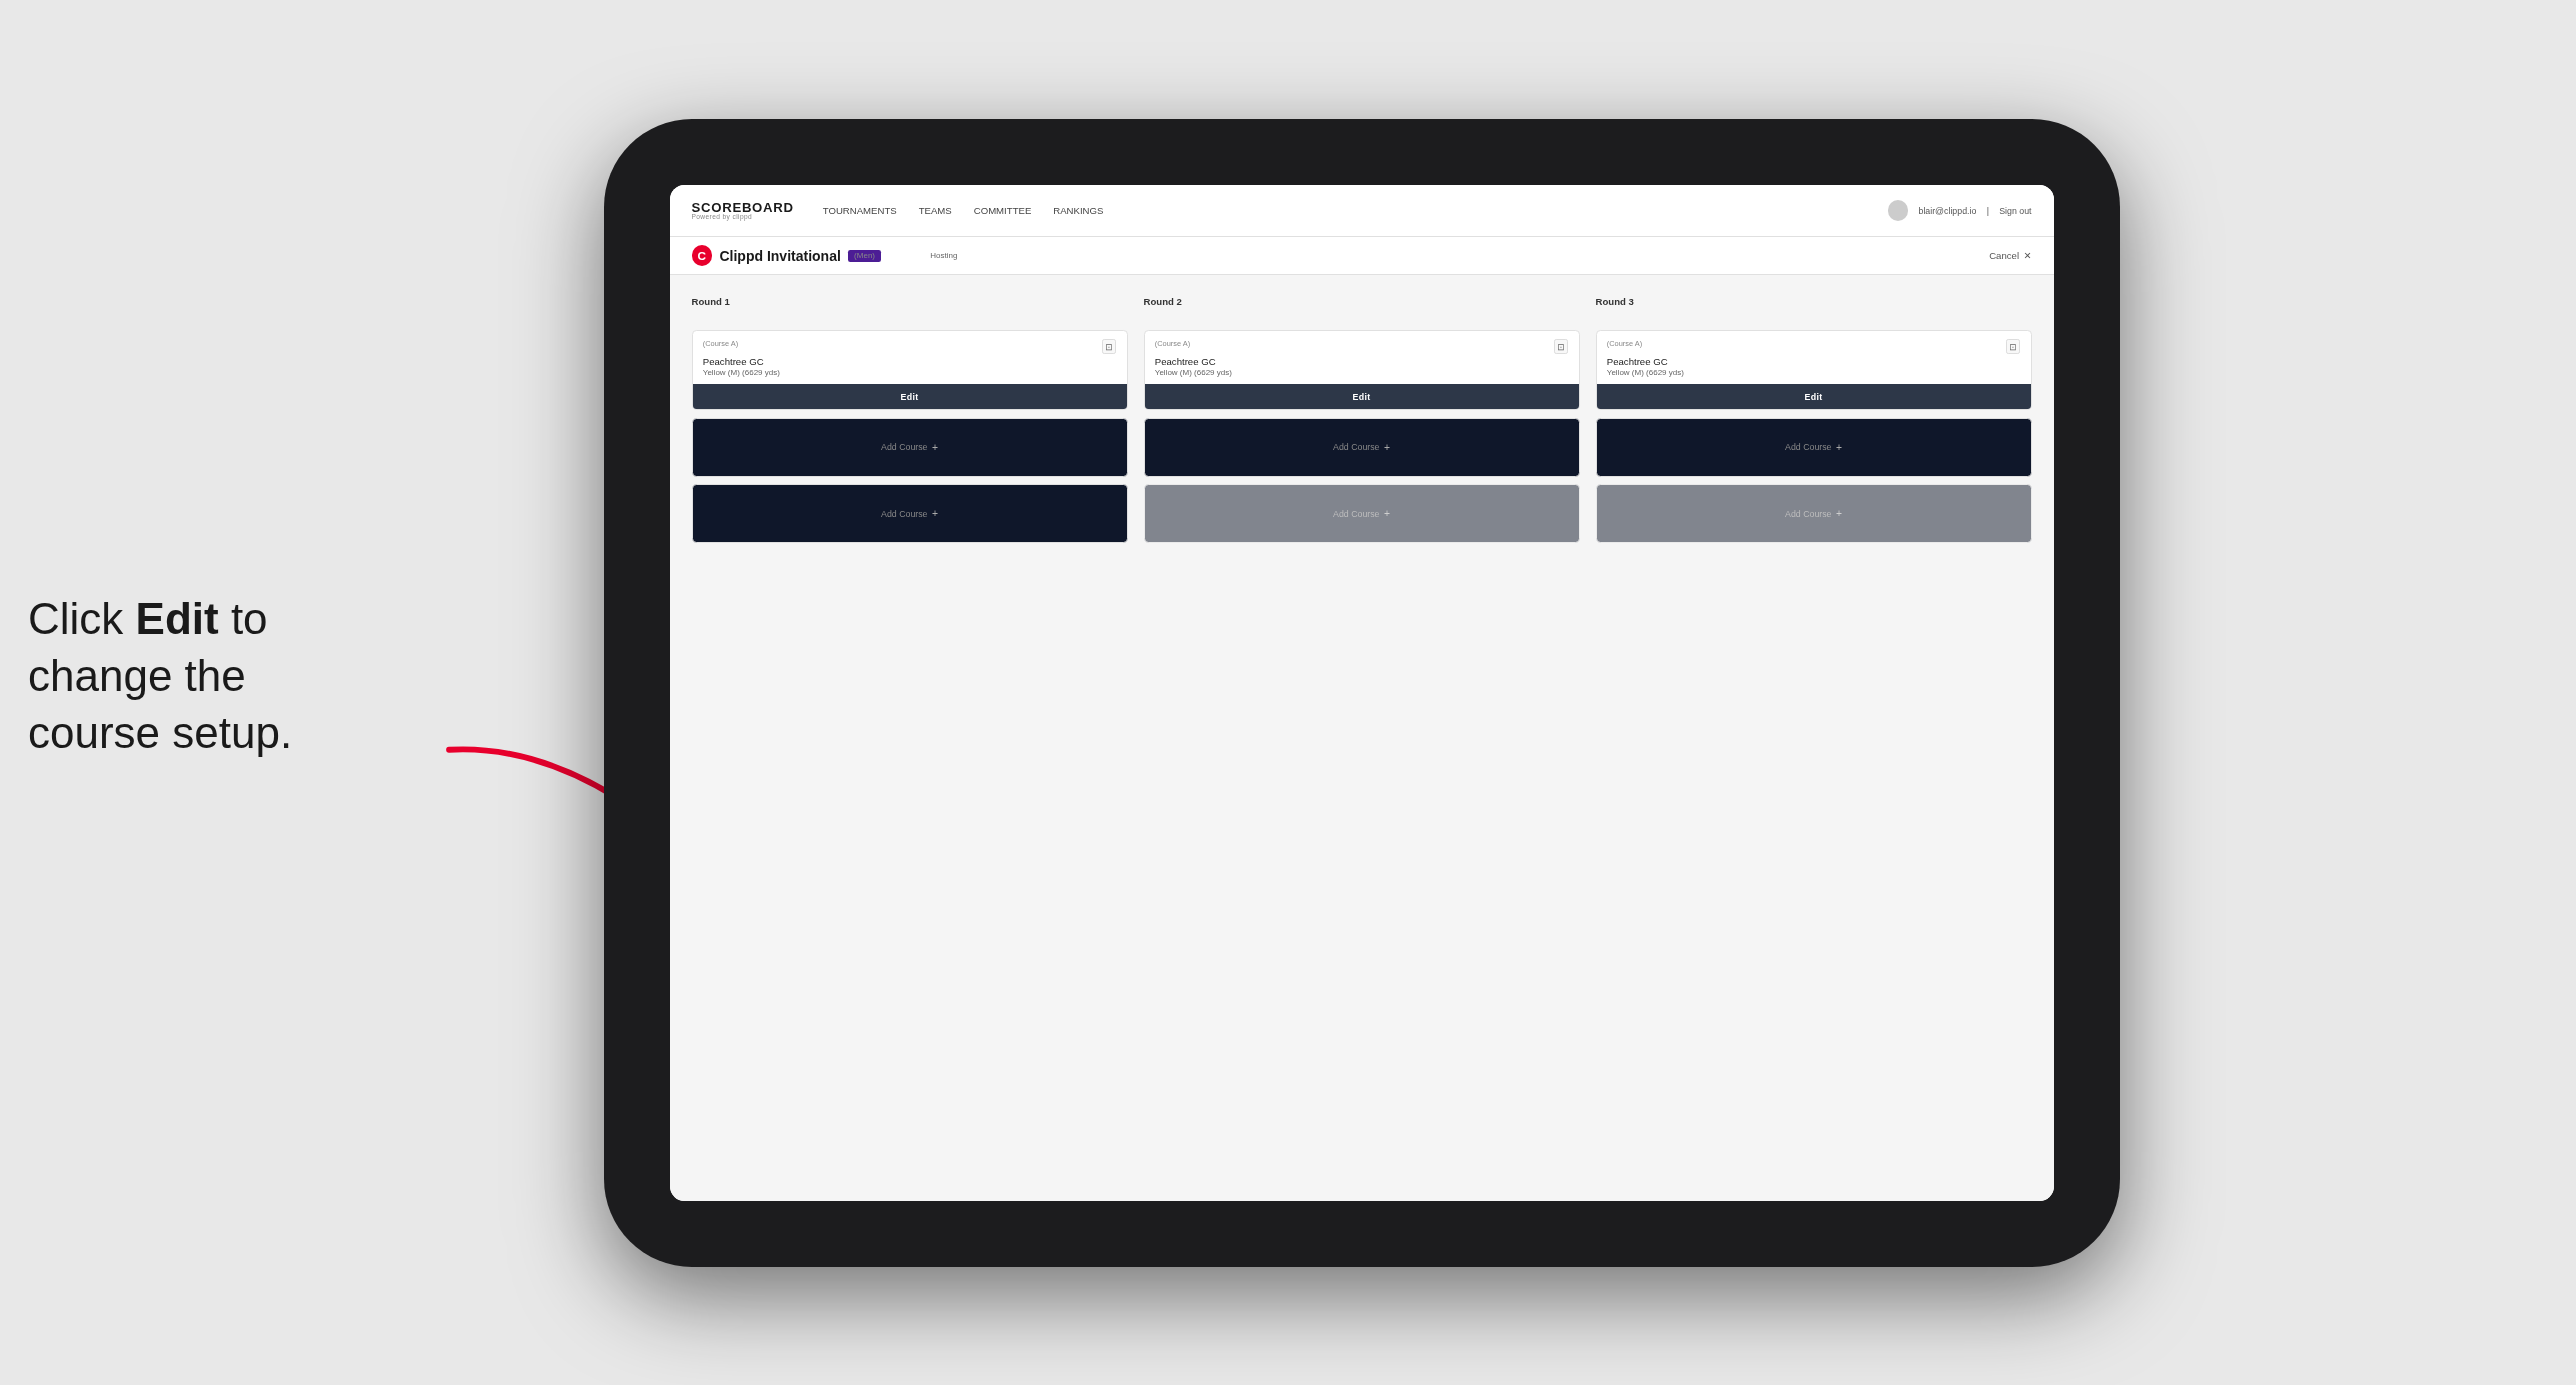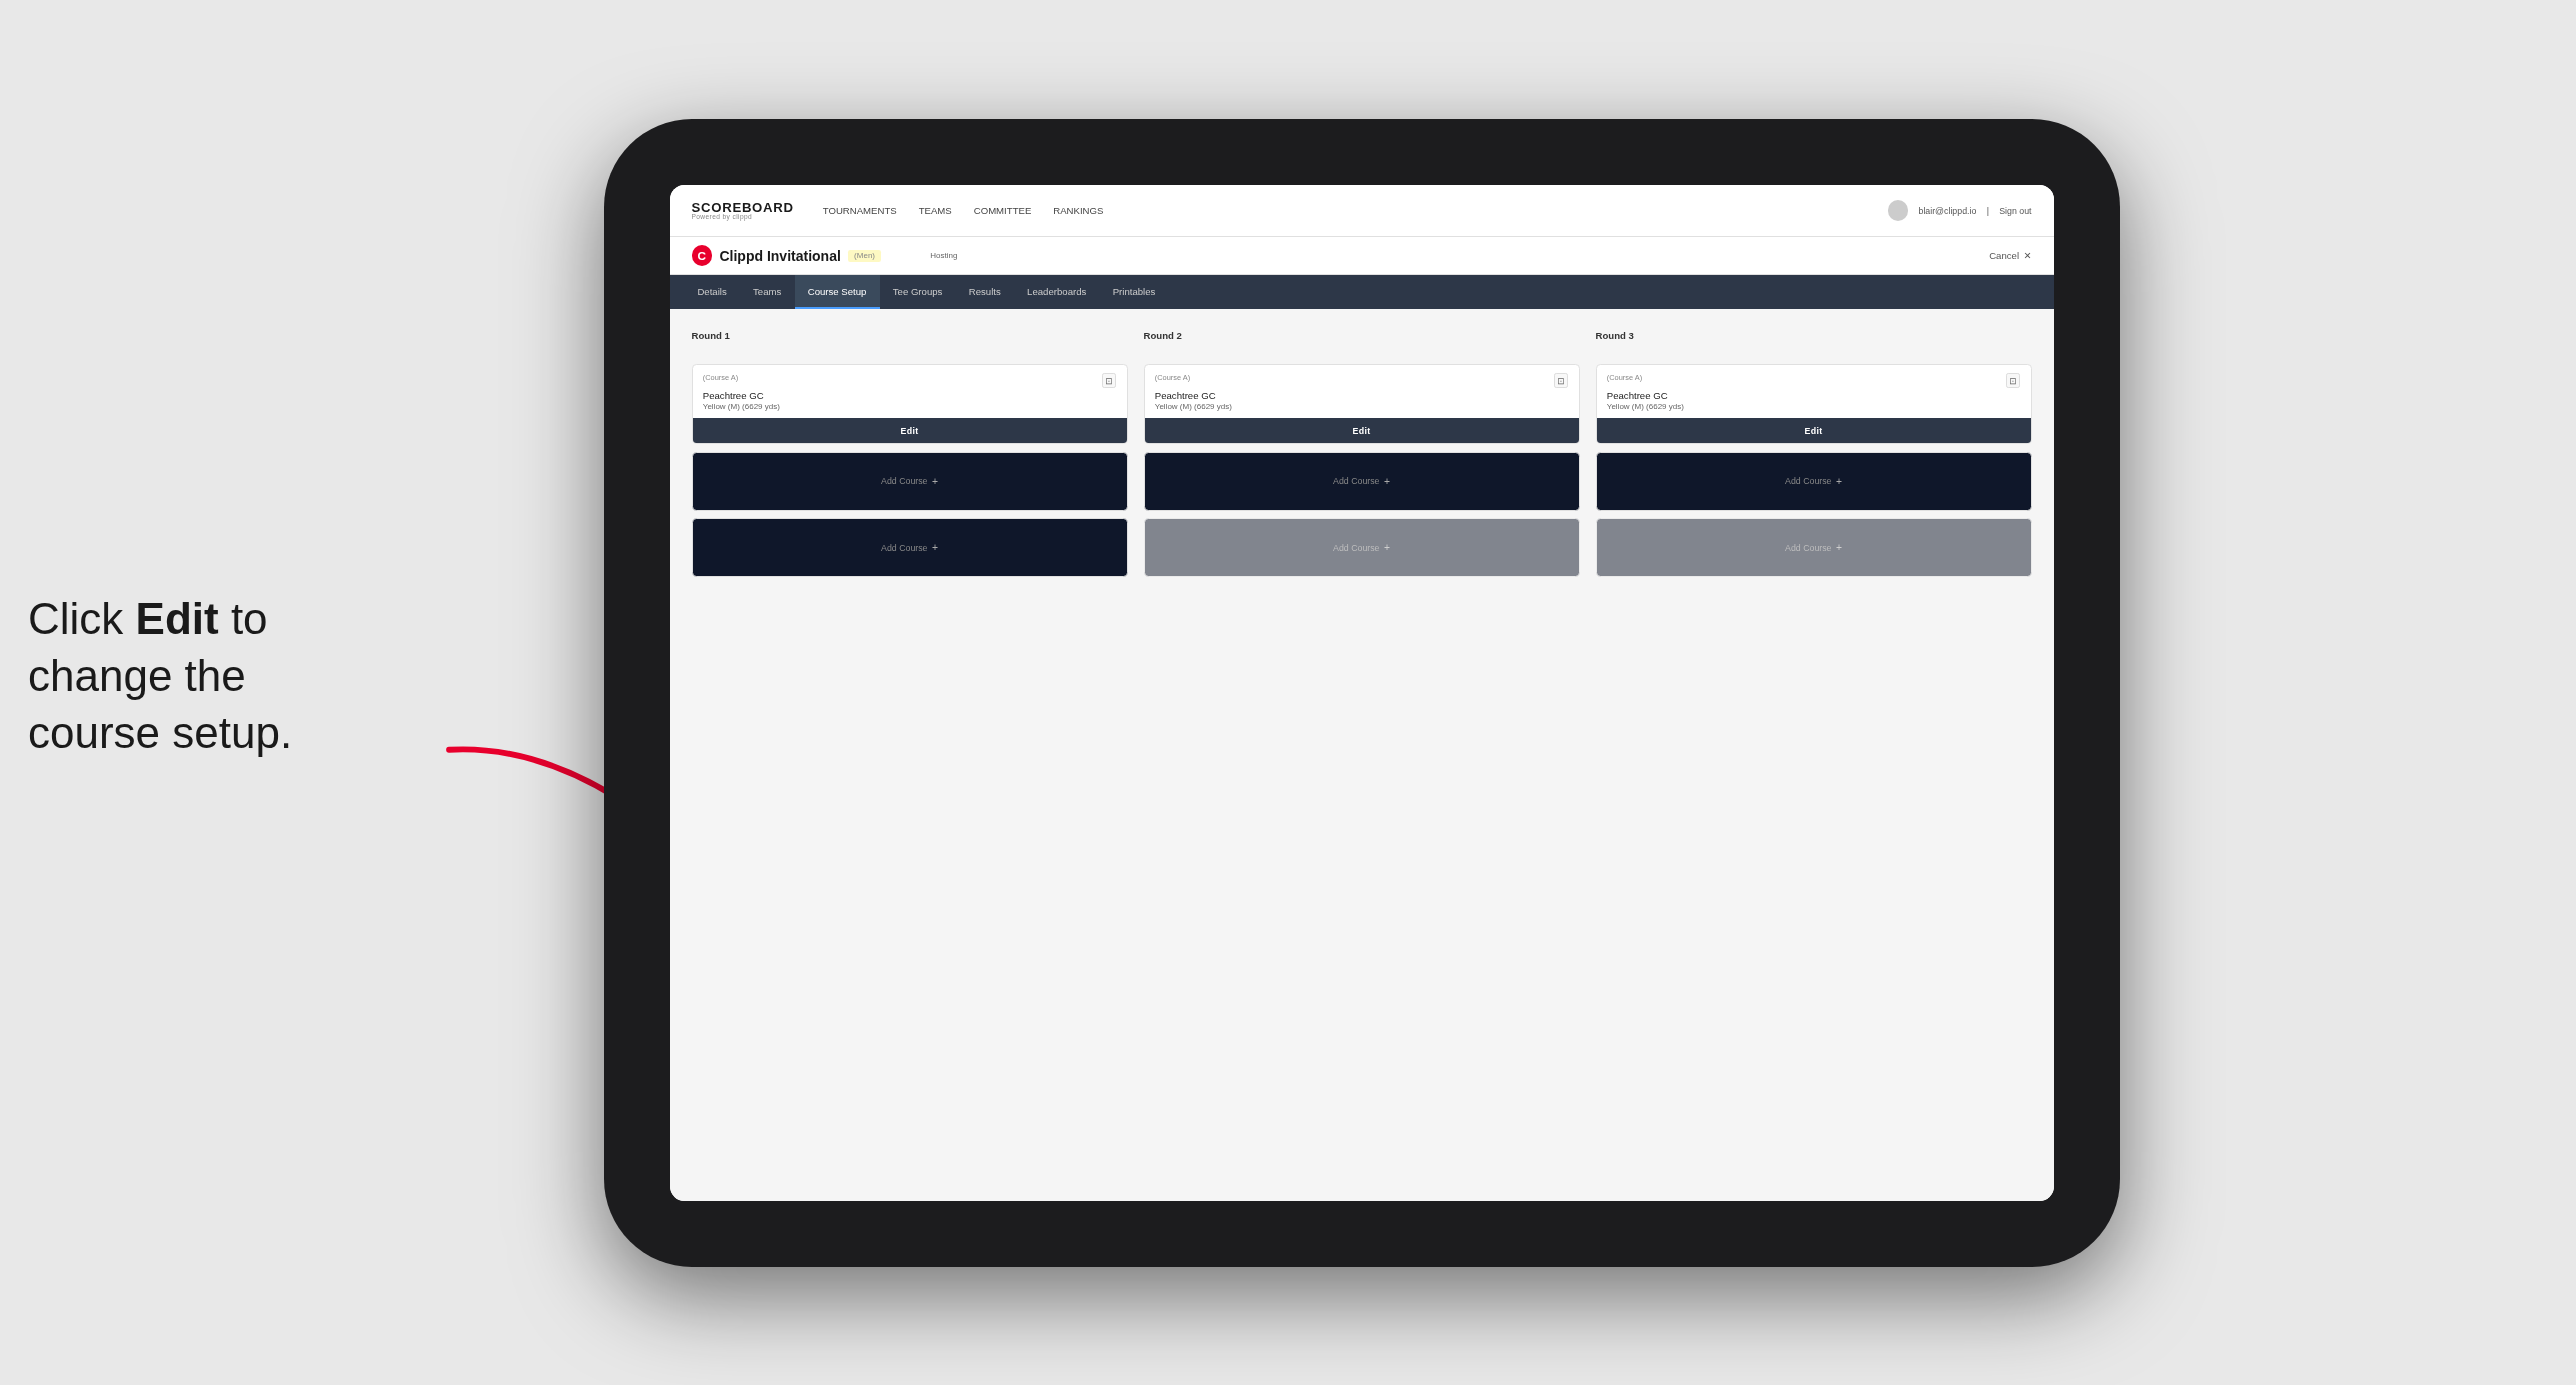--- a/index.html
+++ b/index.html
@@ -179,21 +179,21 @@
 
     .tournament-name {
       font-size: 14px;
       font-weight: 600;
       color: #1a1a1a;
     }
 
     .tournament-badge {
       font-size: 8px;
       color: #888;
-      background: #fef9c3;
+      background: #4c1d95;
       padding: 1.5px 5.9px;
       border-radius: 2.2px;
     }
 
     .hosting-badge {
       font-size: 8px;
       color: #666;
       padding-left: 42px;
     }
 
@@ -401,29 +401,20 @@
           <span class="tournament-name">Clippd Invitational</span>
           <span class="tournament-badge">(Men)</span>
           <span class="hosting-badge">Hosting</span>
         </div>
         <div class="cancel-btn">
           <span>Cancel</span>
           <span>✕</span>
         </div>
       </div>
 
-      <div class="tab-nav">
-        <div class="tab-item">Details</div>
-        <div class="tab-item">Teams</div>
-        <div class="tab-item active">Course Setup</div>
-        <div class="tab-item">Tee Groups</div>
-        <div class="tab-item">Results</div>
-        <div class="tab-item">Leaderboards</div>
-        <div class="tab-item">Printables</div>
-      </div>
 
       <div class="main-content">
         <div class="rounds-container">
 
           <div class="round-column">
             <div class="round-title">Round 1</div>
 
             <div class="course-card">
               <div class="course-card-header">
                 <span class="course-label">(Course A)</span>

